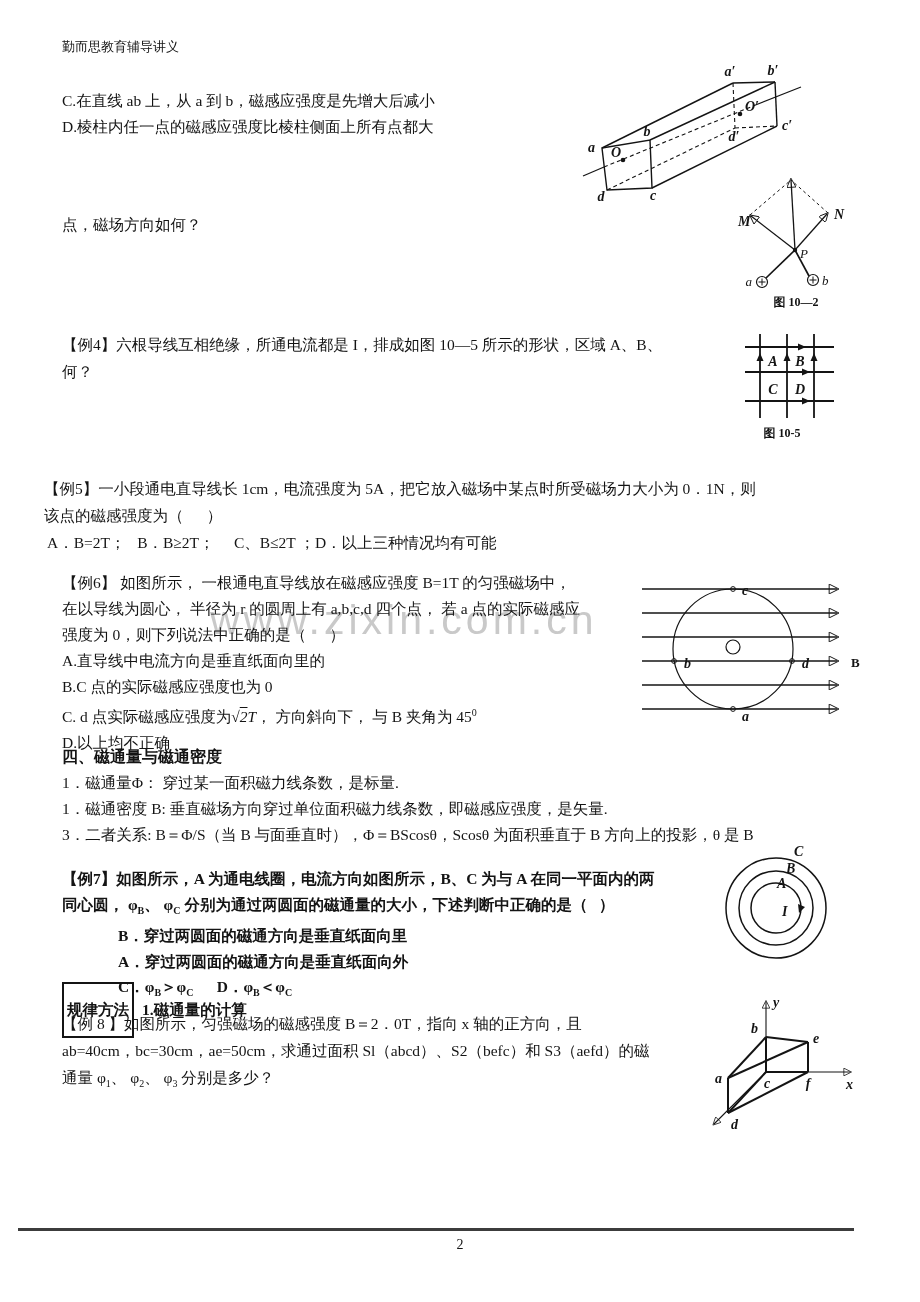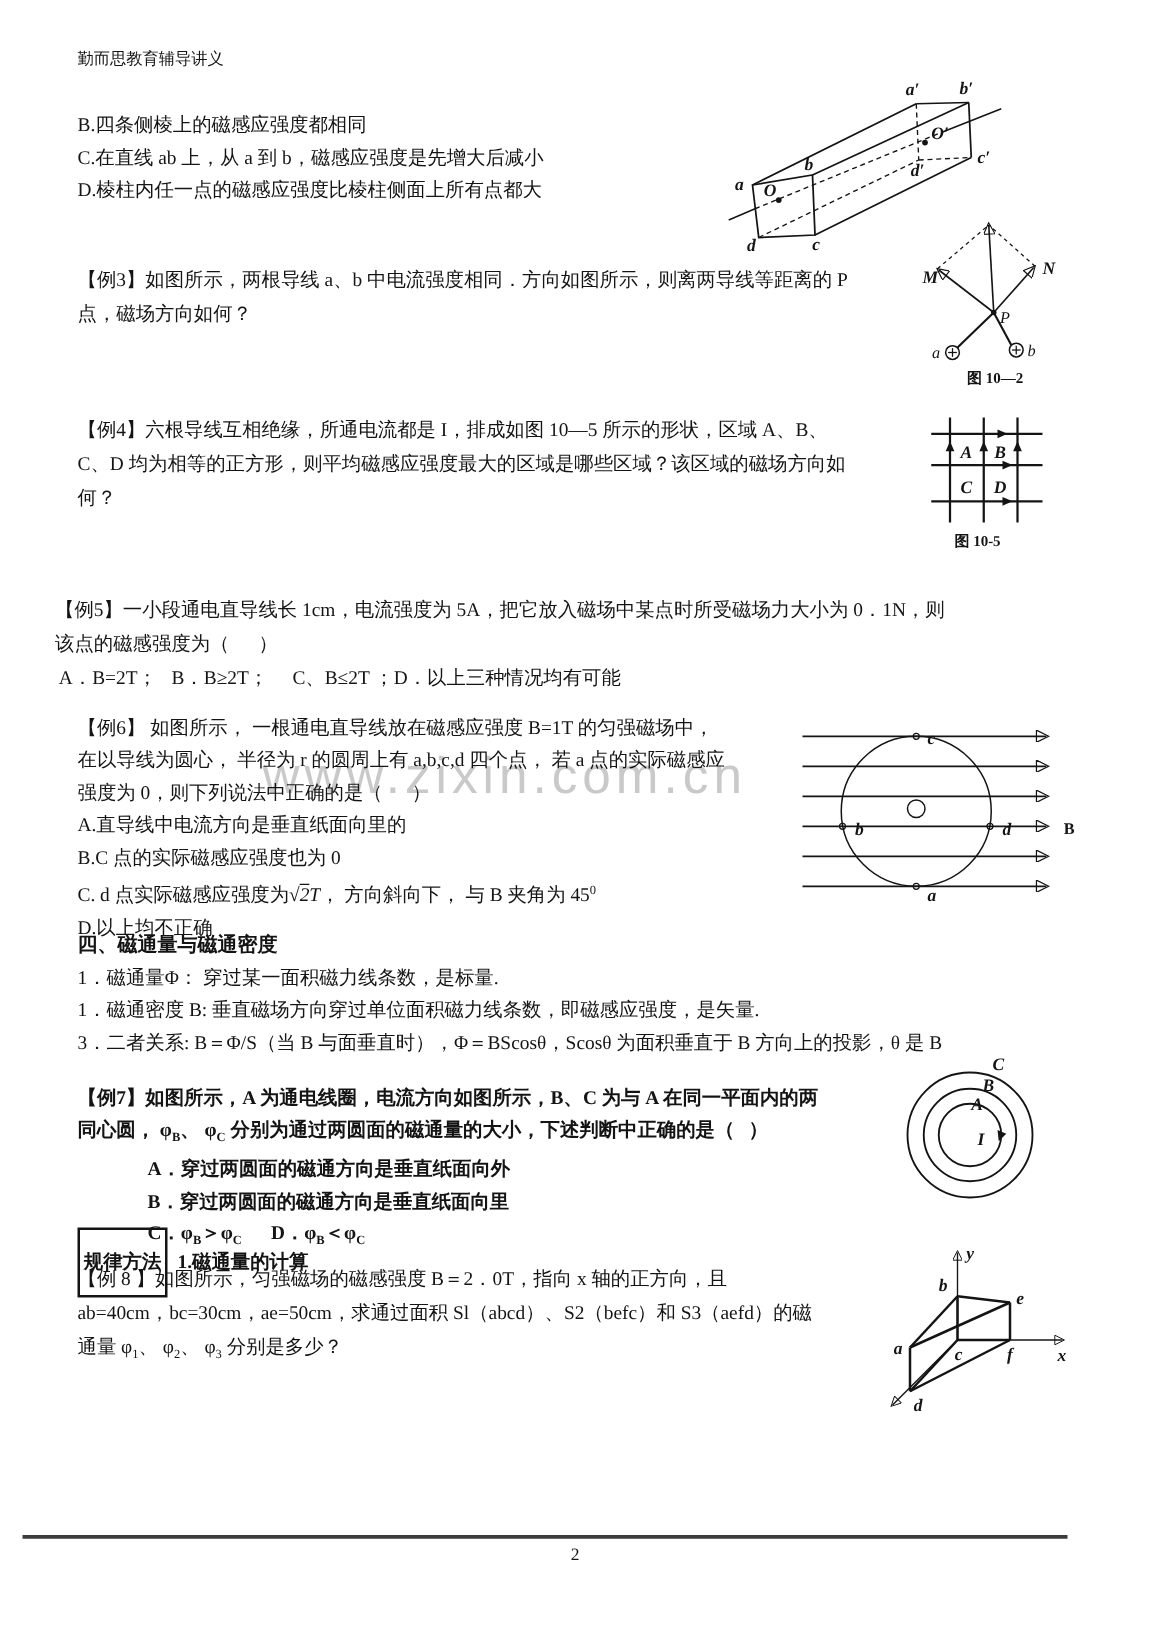--- a/index.html
+++ b/index.html
@@ -39,21 +39,20 @@
       <path d="M0,0 L10,5 L0,10 z" fill="#141414" stroke="none"></path>
     </marker>
   </defs>
 </svg>
 
 <div class="watermark">www.zixin.com.cn</div>
 
 <div class="header">勤而思教育辅导讲义</div>
 
 <div class="para" style="left:62px;top:88px;">
-  <div class="line">B.四条侧棱上的磁感应强度都相同</div>
   <div class="line">C.在直线 ab 上，从 a 到 b，磁感应强度是先增大后减小</div>
   <div class="line">D.棱柱内任一点的磁感应强度比棱柱侧面上所有点都大</div>
 </div>
 
 <svg style="left:583px;top:62px;" width="320" height="150" viewBox="0 0 320 150">
   <g stroke-width="1.4">
     <path d="M19,86 L67,78 L69,126 L24,128 Z"></path>
     <line x1="19" y1="86" x2="150" y2="21"></line>
     <line x1="67" y1="78" x2="192" y2="20"></line>
     <line x1="69" y1="126" x2="194" y2="64"></line>
@@ -78,21 +77,20 @@
   <text class="labb" x="18" y="139" text-anchor="middle">d</text>
   <text class="labb" x="147" y="14" text-anchor="middle">a′</text>
   <text class="labb" x="190" y="13" text-anchor="middle">b′</text>
   <text class="labb" x="199" y="68" text-anchor="start">c′</text>
   <text class="labb" x="151" y="79" text-anchor="middle">d′</text>
   <text class="labb" x="33" y="95" text-anchor="middle">O</text>
   <text class="labb" x="162" y="49" text-anchor="start">O′</text>
 </svg>
 
 <div class="para" style="left:62px;top:211px;line-height:27px;">
-  <div class="line">【例3】如图所示，两根导线 a、b 中电流强度相同．方向如图所示，则离两导线等距离的 P</div>
   <div class="line">点，磁场方向如何？</div>
 </div>
 
 <svg style="left:718px;top:166px;" width="180" height="145" viewBox="0 0 180 145">
   <g stroke-width="1.3">
     <line x1="77" y1="84" x2="73" y2="14" marker-end="url(#ah)"></line>
     <line x1="77" y1="84" x2="33" y2="50" marker-end="url(#ah)"></line>
     <line x1="77" y1="84" x2="109" y2="48" marker-end="url(#ah)"></line>
   </g>
   <g stroke-width="1" stroke-dasharray="3,3">
@@ -113,21 +111,20 @@
   <text class="labb" x="20" y="60">M</text>
   <text class="labb" x="116" y="53">N</text>
   <text class="lab" x="82" y="92">P</text>
   <text class="lab" x="34" y="120" text-anchor="end">a</text>
   <text class="lab" x="104" y="119">b</text>
   <text class="cap" x="78" y="140" text-anchor="middle">图 10—2</text>
 </svg>
 
 <div class="para" style="left:62px;top:331px;line-height:27px;">
   <div class="line">【例4】六根导线互相绝缘，所通电流都是 I，排成如图 10—5 所示的形状，区域 A、B、</div>
-  <div class="line">C、D 均为相等的正方形，则平均磁感应强度最大的区域是哪些区域？该区域的磁场方向如</div>
   <div class="line">何？</div>
 </div>
 
 <svg style="left:742px;top:330px;" width="148" height="114" viewBox="0 0 148 114">
   <g stroke-width="1.8">
     <line x1="18" y1="4" x2="18" y2="88"></line>
     <line x1="45" y1="4" x2="45" y2="88"></line>
     <line x1="72" y1="4" x2="72" y2="88"></line>
     <line x1="3" y1="17" x2="92" y2="17"></line>
     <line x1="3" y1="42" x2="92" y2="42"></line>
@@ -191,22 +188,22 @@
 <div class="para" style="left:62px;top:744px;">
   <div class="line bold" style="font-size:16px;">四、磁通量与磁通密度</div>
   <div class="line">1．磁通量Φ： 穿过某一面积磁力线条数，是标量.</div>
   <div class="line">1．磁通密度 B: 垂直磁场方向穿过单位面积磁力线条数，即磁感应强度，是矢量.</div>
   <div class="line">3．二者关系: B＝Φ/S（当 B 与面垂直时），Φ＝BScosθ，Scosθ 为面积垂直于 B 方向上的投影，θ 是 B</div>
 </div>
 
 <div class="para tight" style="left:62px;top:866px;font-weight:bold;">
   <div class="line">【例7】如图所示，A 为通电线圈，电流方向如图所示，B、C 为与 A 在同一平面内的两</div>
   <div class="line"><span>同心圆， φ</span><span class="sb">B</span><span>、 φ</span><span class="sb">C</span><span> 分别为通过两圆面的磁通量的大小，下述判断中正确的是（   ）</span></div>
+  <div class="line indent">B．穿过两圆面的磁通方向是垂直纸面向里</div>
   <div class="line indent">A．穿过两圆面的磁通方向是垂直纸面向外</div>
-  <div class="line indent">B．穿过两圆面的磁通方向是垂直纸面向里</div>
   <div class="line indent"><span>C．φ</span><span class="sb">B</span><span>＞φ</span><span class="sb">C</span><span>      D．φ</span><span class="sb">B</span><span>＜φ</span><span class="sb">C</span></div>
 </div>
 
 <svg style="left:718px;top:842px;" width="165" height="140" viewBox="0 0 165 140">
   <circle cx="58" cy="66" r="50" stroke-width="1.5"></circle>
   <circle cx="58" cy="66" r="37" stroke-width="1.5"></circle>
   <circle cx="58" cy="66" r="25" stroke-width="1.5"></circle>
   <polygon class="fil" points="80,62 87,65 81,71"></polygon>
   <text class="labb" x="76" y="14">C</text>
   <text class="labb" x="68" y="31">B</text>

